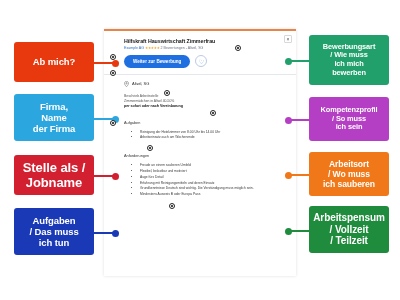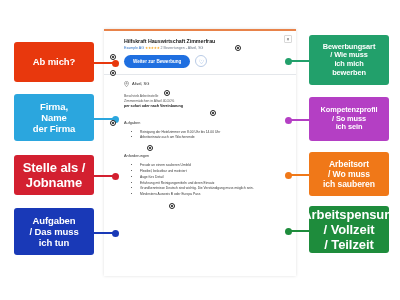--- a/index.html
+++ b/index.html
@@ -204,21 +204,21 @@
       <div class="label-box" style="left: 309px; top: 35px; width: 80px; height: 50px; background: rgb(34, 160, 107); font-size: 7.4px;">Bewerbungsart
 / Wie muss
 ich mich
 bewerben</div>
       <div class="label-box" style="left: 309px; top: 97px; width: 80px; height: 44px; background: rgb(180, 63, 196); font-size: 7.4px;">Kompetenzprofil
 / So muss
 ich sein</div>
       <div class="label-box" style="left: 309px; top: 152px; width: 80px; height: 44px; background: rgb(240, 120, 24); font-size: 8.6px;">Arbeitsort
 / Wo muss
 ich sauberen</div>
-      <div class="label-box" style="left: 309px; top: 206px; width: 80px; height: 47px; background: rgb(30, 140, 60); font-size: 13px;">Arbeitspensum
+      <div class="label-box" style="left: 309px; top: 206px; width: 80px; height: 47px; background: rgb(30, 140, 60); font-size: 10px;">Arbeitspensum
 / Vollzeit
 / Teilzeit</div>
     </div>
   <div id="target-layer">
       <div class="drop-target" style="left: 110px; top: 54px;"></div>
       <div class="drop-target" style="left: 235px; top: 45px;"></div>
       <div class="drop-target" style="left: 110px; top: 70px;"></div>
       <div class="drop-target" style="left: 164px; top: 90px;"></div>
       <div class="drop-target" style="left: 210px; top: 110px;"></div>
       <div class="drop-target" style="left: 110px; top: 120px;"></div>

